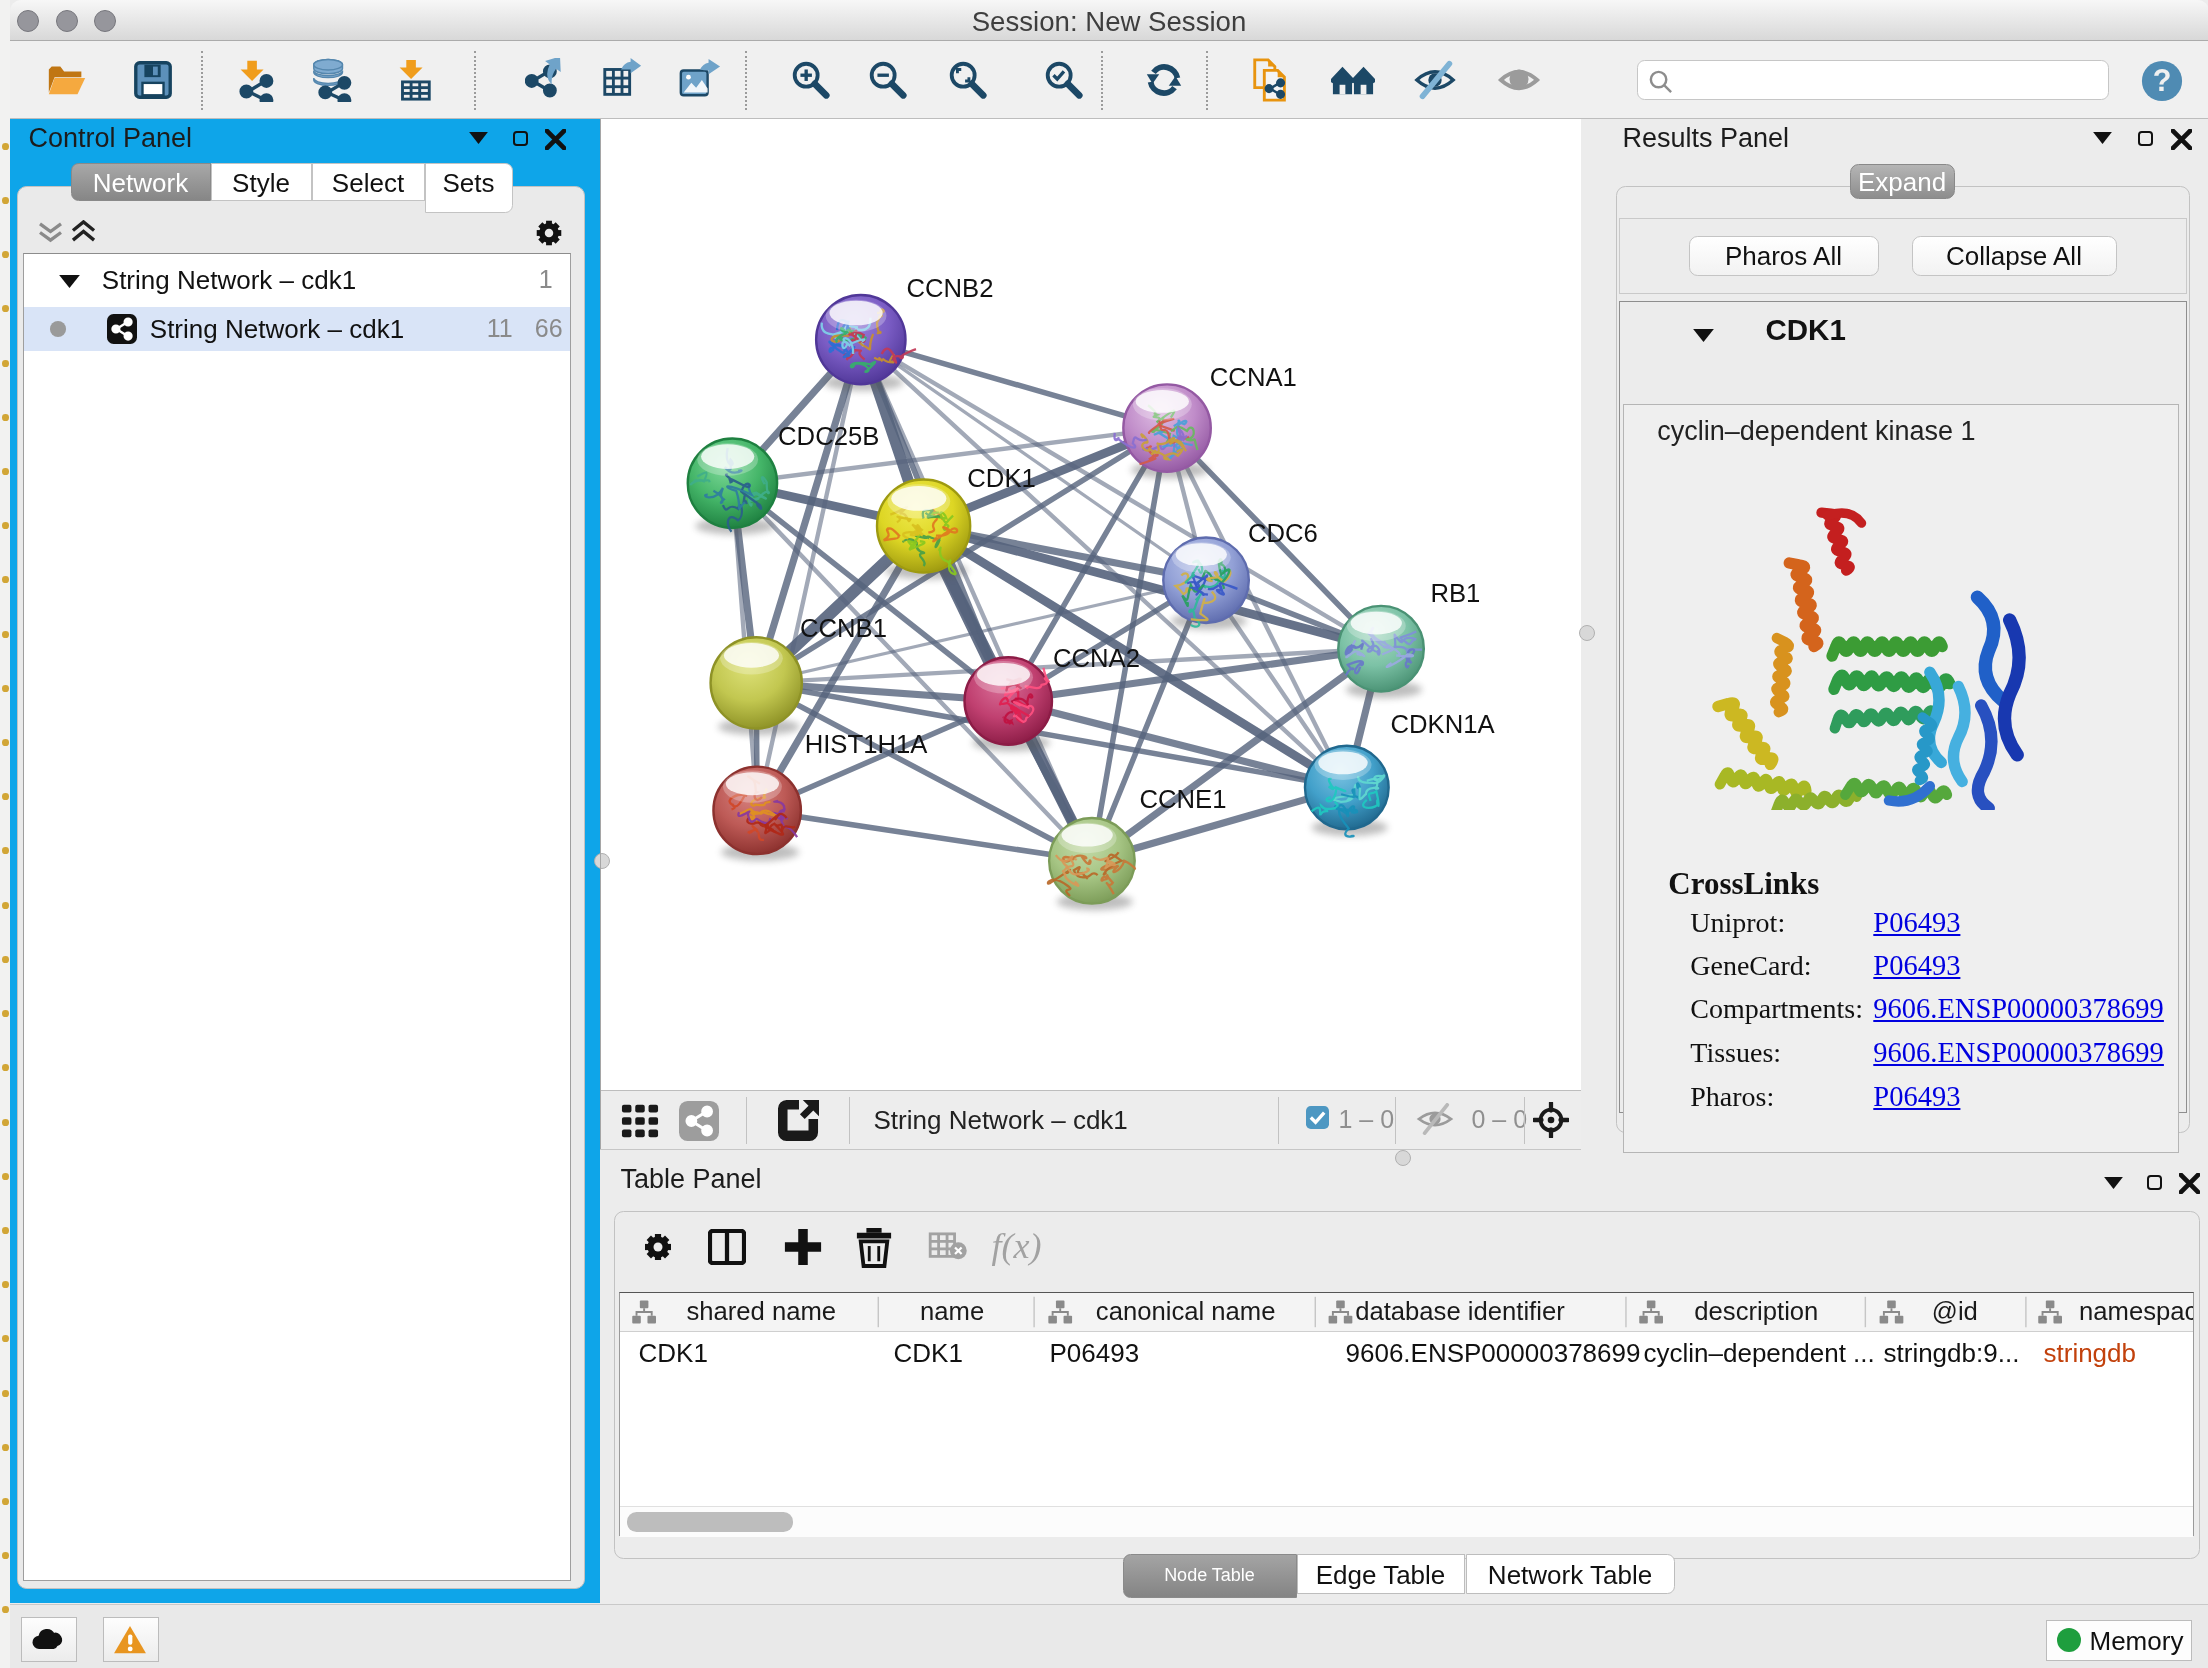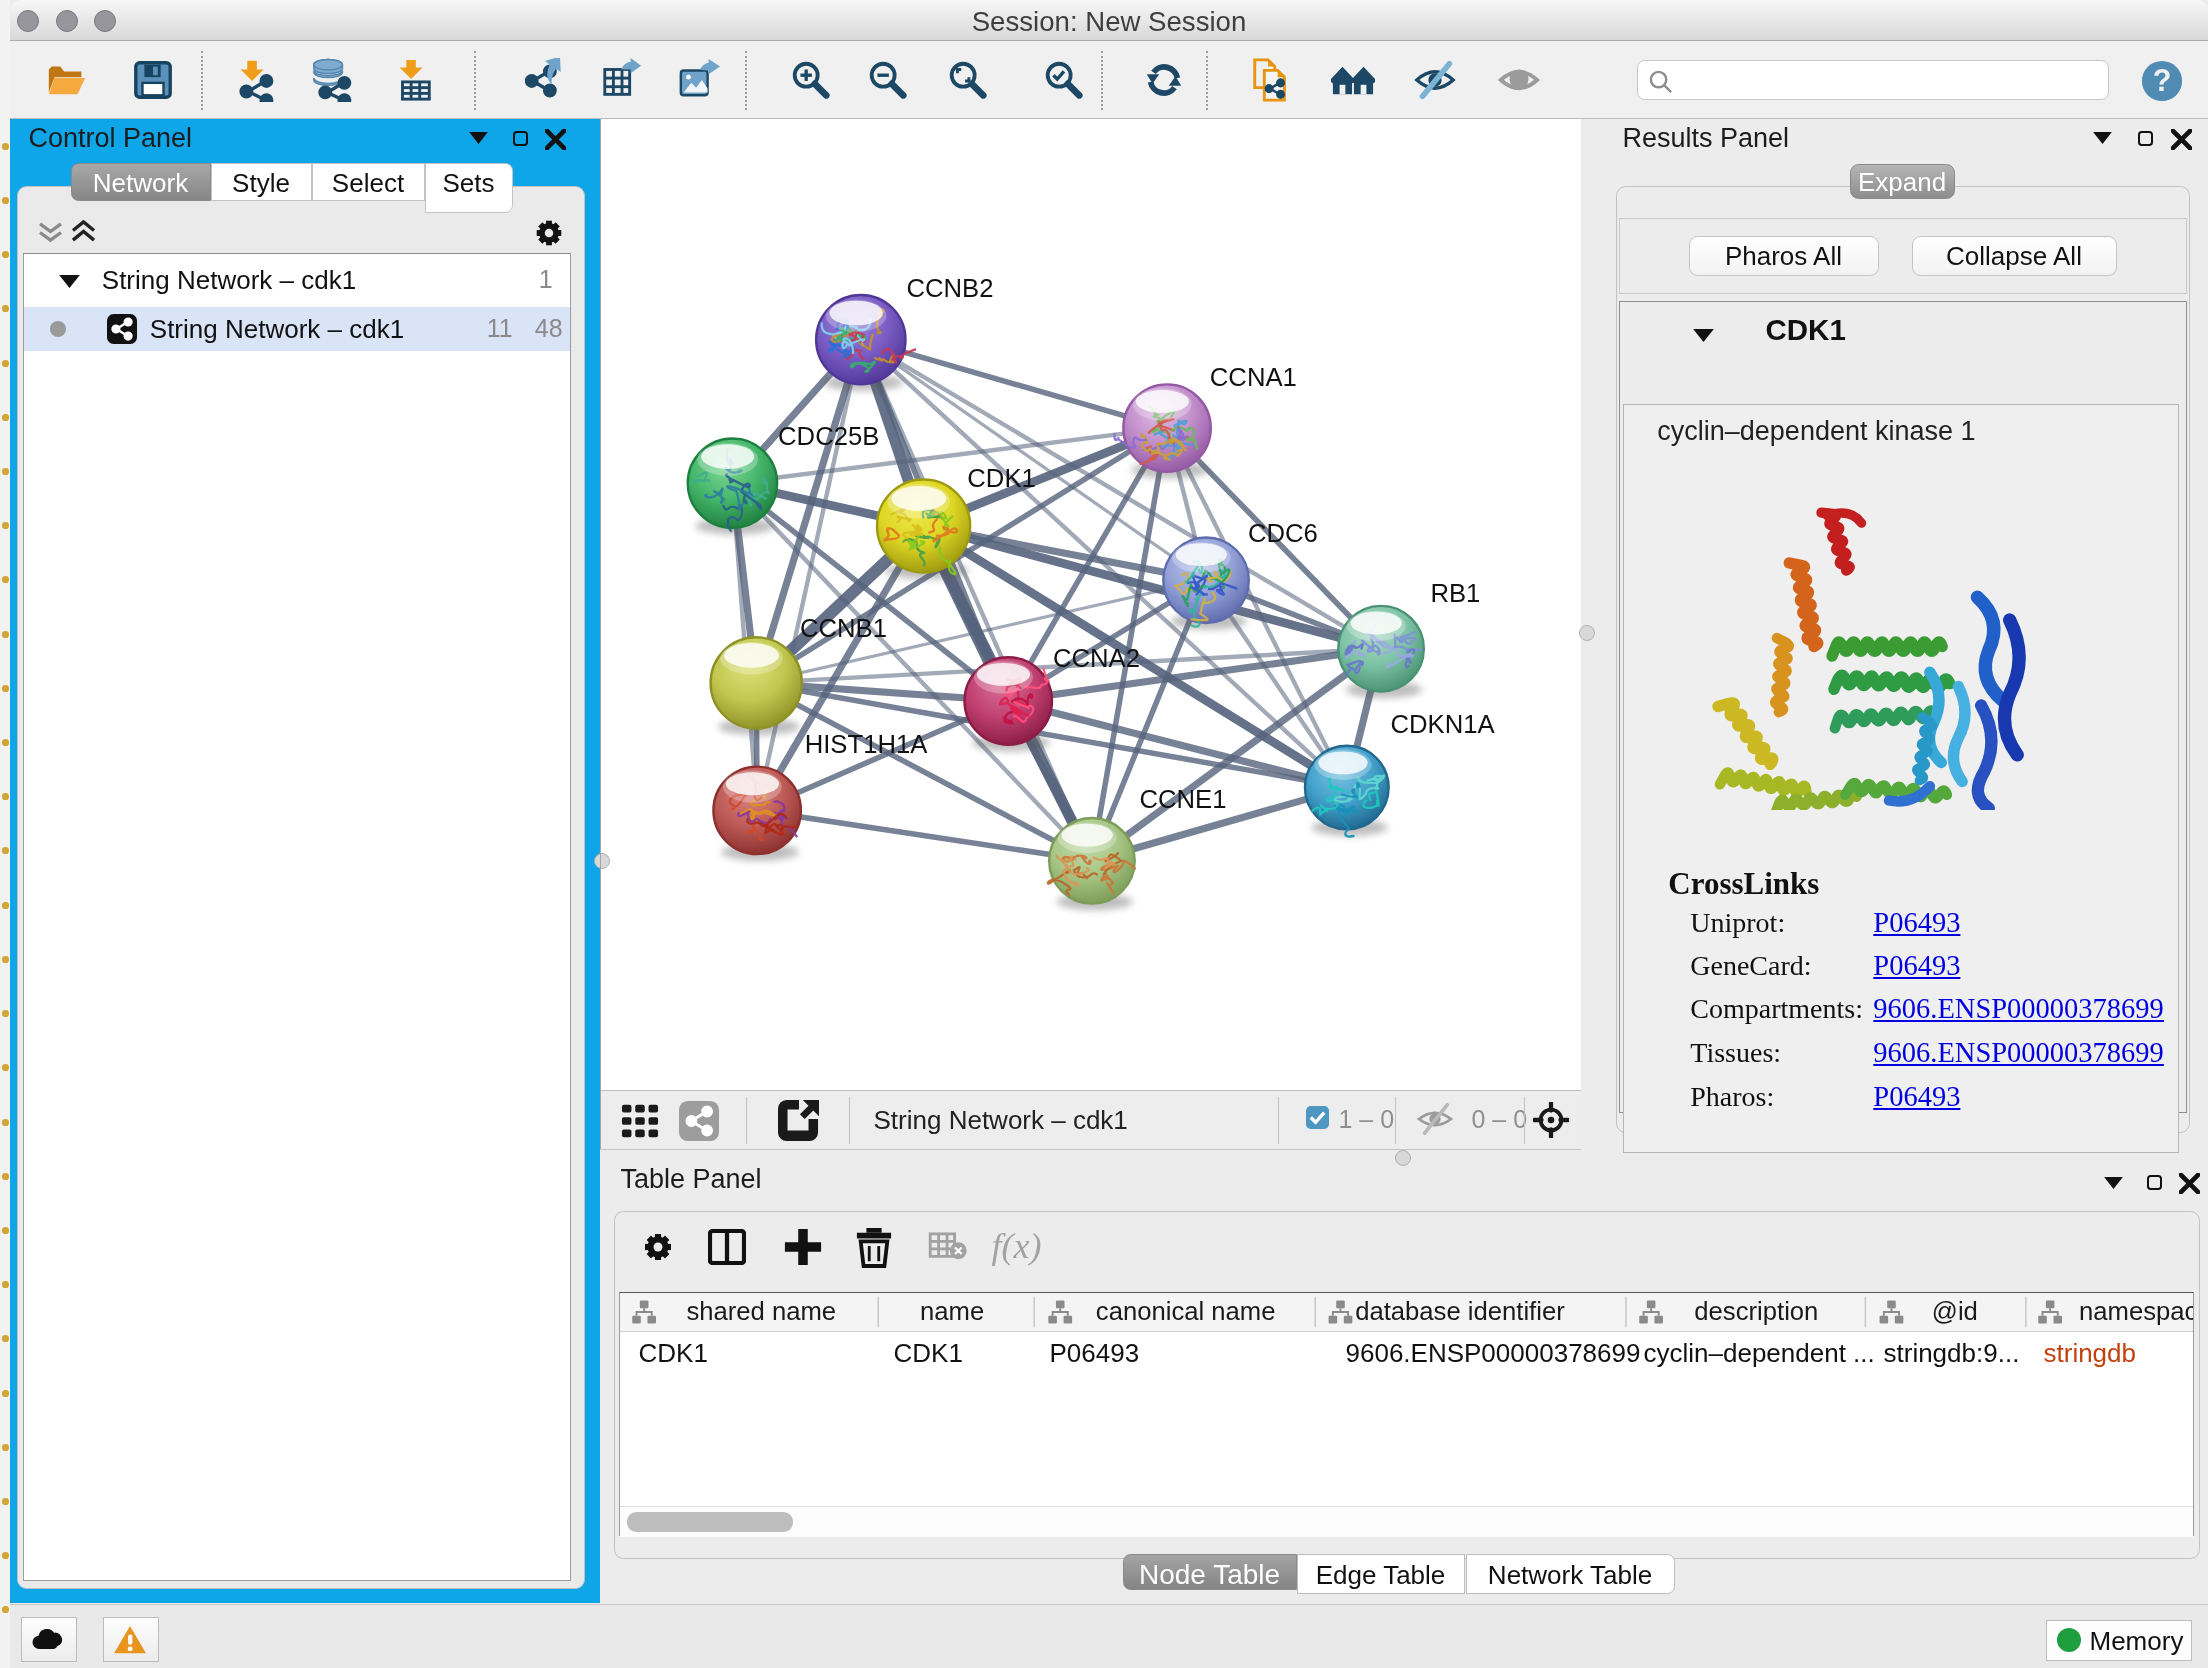--- a/index.html
+++ b/index.html
@@ -271,21 +271,21 @@
           <g stroke="#fff" stroke-width="2.6" fill="#fff">
             <line x1="10" y1="16" x2="22" y2="8.5"></line>
               <line x1="10" y1="16" x2="22" y2="23.5"></line>
             <circle cx="9.5" cy="16" r="3.6"></circle>
               <circle cx="22.5" cy="8.5" r="3.6"></circle>
               <circle cx="22.5" cy="23.5" r="3.6"></circle>
           </g>
         </svg>
         <div class="abs" style="left:126px;top:6.7px;font-size:26px;color:#111;">String Network – cdk1</div>
         <div class="abs" style="left:463px;top:6.7px;font-size:25px;color:#8a8a8a;">11</div>
-        <div class="abs" style="left:511px;top:6.7px;font-size:25px;color:#8a8a8a;">48</div>
+        <div class="abs" style="left:511px;top:6.7px;font-size:25px;color:#8a8a8a;">66</div>
       </div>
     </div>
   </div>
   <div id="netpanel">
     <div class="abs" style="left:0;top:0;width:1px;height:1030px;background:#a5a5a5;z-index:3;"></div>
     <div id="netcanvas">
 <svg class="abs" style="left:0;top:0;" width="981" height="971" viewBox="0 0 1031 1021">
 <defs>
 <radialGradient id="gCCNB2" cx="42%" cy="30%" r="72%">
               <stop offset="0%" stop-color="#9a82d8"></stop>
@@ -787,21 +787,21 @@
       <div class="abs" style="left:274px;top:45px;font-size:26px;color:#111;">CDK1</div>
       <div class="abs" style="left:430px;top:45px;font-size:26px;color:#111;">P06493</div>
       <div class="abs" style="left:726px;top:45px;font-size:26px;color:#111;">9606.ENSP00000378699</div>
       <div class="abs" style="left:1024px;top:45px;font-size:26px;color:#111;">cyclin–dependent ...</div>
       <div class="abs" style="left:1264px;top:45px;font-size:26px;color:#111;">stringdb:9...</div>
       <div class="abs" style="left:1424px;top:45px;font-size:26px;color:#c2410c;">stringdb</div>
       <div class="abs" style="left:0;top:213px;width:1573px;height:29.5px;background:#fcfcfc;border-top:1px solid #e0e0e0;">
         <div class="abs" style="left:7.6px;top:4.8px;width:166px;height:20px;border-radius:9.5px;background:#bdbdbd;"></div>
       </div>
     </div>
-    <div class="abs" style="left:523px;top:392px;width:174px;height:36px;background:linear-gradient(#a4a4a4,#848484);border:1px solid #8a8a8a;border-radius:7.6px 0 0 7.6px;color:#fff;font-size:28px;text-align:center;line-height:40px;box-sizing:border-box;">Node Table</div>
+    <div class="abs" style="left:523px;top:392px;width:174px;height:44px;background:linear-gradient(#a4a4a4,#848484);border:1px solid #8a8a8a;border-radius:7.6px 0 0 7.6px;color:#fff;font-size:18px;text-align:center;line-height:40px;box-sizing:border-box;">Node Table</div>
     <div class="abs" style="left:697px;top:392px;width:168px;height:40px;background:#fff;border:1px solid #bdbdbd;color:#111;font-size:26px;text-align:center;line-height:40px;box-sizing:border-box;">Edge Table</div>
     <div class="abs" style="left:866px;top:392px;width:209px;height:40px;background:#fff;border:1px solid #bdbdbd;border-radius:0 7.6px 7.6px 0;color:#111;font-size:26px;text-align:center;line-height:40px;box-sizing:border-box;">Network Table</div>
   </div>
   <div id="statusbar">
     <div class="abs" style="left:11.4px;top:12.4px;width:56px;height:45px;background:linear-gradient(#fdfdfd,#ececec);border:1.9px solid #bcbcbc;box-sizing:border-box;">
       <svg class="abs" style="left:10.5px;top:9.5px;" width="32" height="23" viewBox="0 0 34 24">
         <path d="M8 22 a7 7 0 0 1 -1 -14 a9 9 0 0 1 17 -2 a6.5 6.5 0 0 1 3 12.8 a5 5 0 0 1 -4 3.2 Z" fill="#111"></path>
         <circle cx="25" cy="10" r="5.5" fill="#111"></circle>
       </svg>
     </div>

